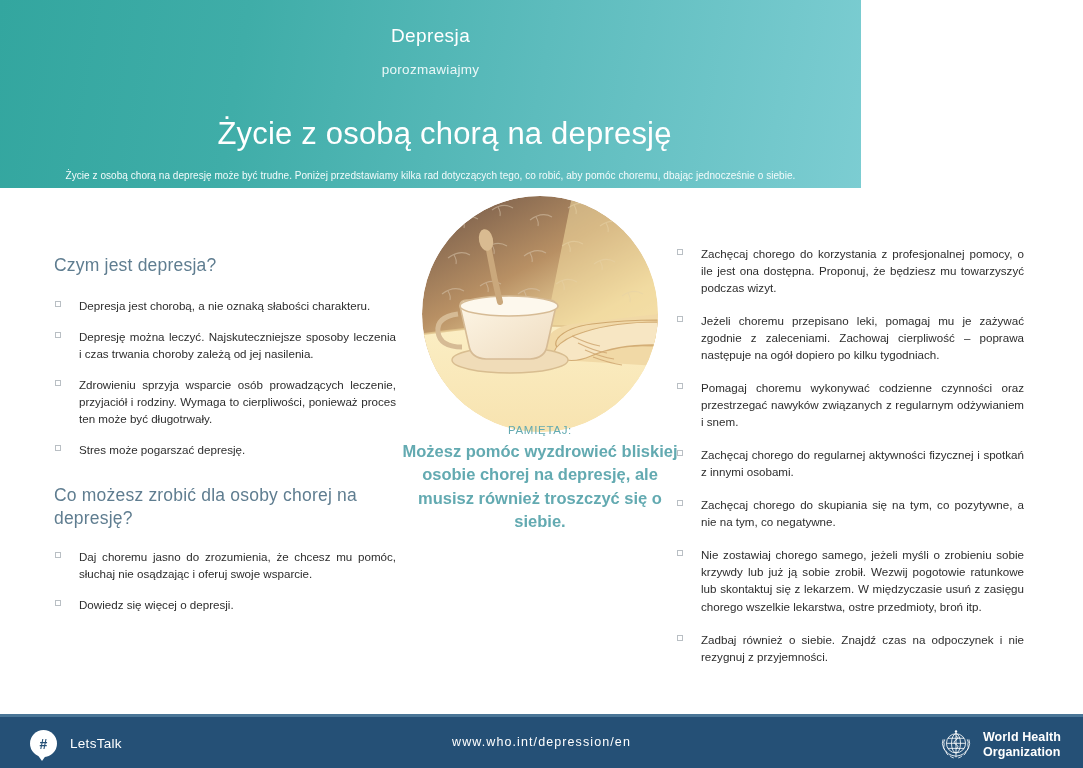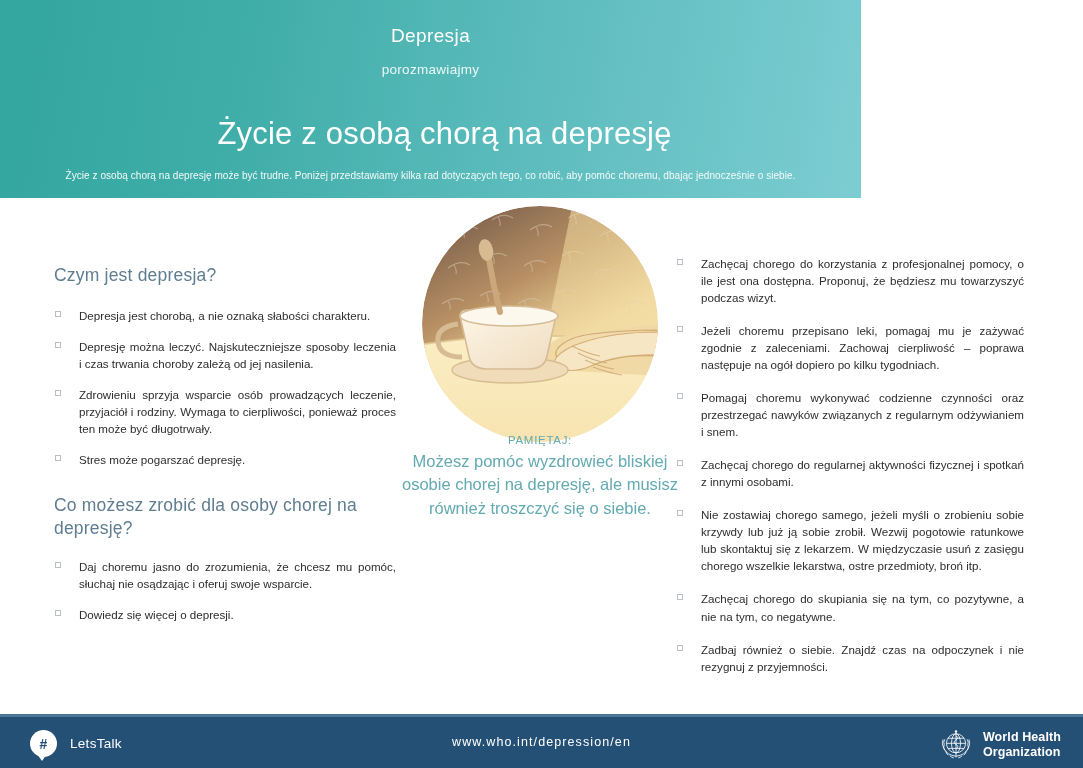--- a/index.html
+++ b/index.html
@@ -62,21 +62,21 @@
     font-size: 10px;
     font-weight: 400;
     color: #f2fbfb;
     line-height: 1.65;
     letter-spacing: 0.05px;
   }
 
   
   .main {
     position: absolute;
-    left: 0; top: 198px;
+    left: 0; top: 188px;
     width: 1083px;
     height: 516px;
     background: #ffffff;
   }
 
   .col-left {
     position: absolute;
     left: 54px;
     top: 66px;
     width: 342px;
@@ -161,21 +161,21 @@
     color: #63aab1;
     letter-spacing: 0.7px;
     line-height: 1.2;
     margin: 0 0 2px 0;
   }
   .remember-text {
     font-size: 16.5px;
     color: #63aab1;
     line-height: 1.42;
     margin: 0;
-    font-weight: 400;
+    font-weight: 700;
   }
 
   
   .footer {
     position: absolute;
     left: 0; top: 714px;
     width: 1083px;
     height: 54px;
     background: #255076;
     border-top: 3px solid #4a7697;
@@ -375,22 +375,22 @@
       <p class="remember-text">Możesz pomóc wyzdrowieć bliskiej osobie chorej na depresję, ale musisz również troszczyć się o siebie.</p>
     </div>
   </div>
 
   <div class="col-right">
     <ul class="bullets">
       <li><span class="sq"></span><span>Zachęcaj chorego do korzystania z profesjonalnej pomocy, o ile jest ona dostępna. Proponuj, że będziesz mu towarzyszyć podczas wizyt.</span></li>
       <li><span class="sq"></span><span>Jeżeli choremu przepisano leki, pomagaj mu je zażywać zgodnie z zaleceniami. Zachowaj cierpliwość – poprawa następuje na ogół dopiero po kilku tygodniach.</span></li>
       <li><span class="sq"></span><span>Pomagaj choremu wykonywać codzienne czynności oraz przestrzegać nawyków związanych z regularnym odżywianiem i snem.</span></li>
       <li><span class="sq"></span><span>Zachęcaj chorego do regularnej aktywności fizycznej i spotkań z innymi osobami.</span></li>
+      <li><span class="sq"></span><span>Zachęcaj chorego do skupiania się na tym, co pozytywne, a nie na tym, co negatywne.</span></li>
       <li><span class="sq"></span><span>Nie zostawiaj chorego samego, jeżeli myśli o zrobieniu sobie krzywdy lub już ją sobie zrobił. Wezwij pogotowie ratunkowe lub skontaktuj się z lekarzem. W międzyczasie usuń z zasięgu chorego wszelkie lekarstwa, ostre przedmioty, broń itp.</span></li>
-      <li><span class="sq"></span><span>Zachęcaj chorego do skupiania się na tym, co pozytywne, a nie na tym, co negatywne.</span></li>
       <li><span class="sq"></span><span>Zadbaj również o siebie. Znajdź czas na odpoczynek i nie rezygnuj z przyjemności.</span></li>
     </ul>
   </div>
 
 </div>
 
 <div class="footer">
 
   <div class="footer-left">
     <div class="bubble">

